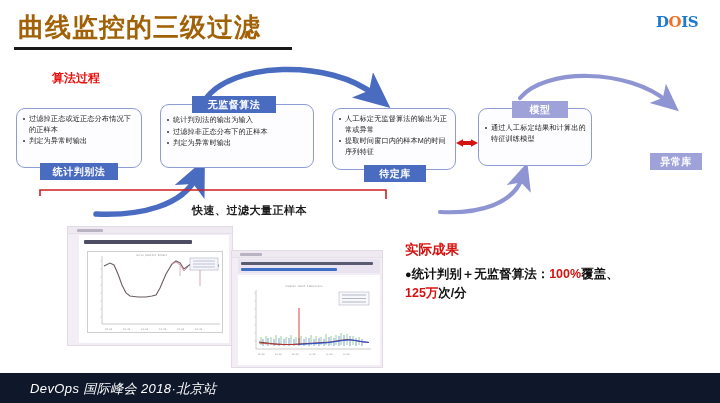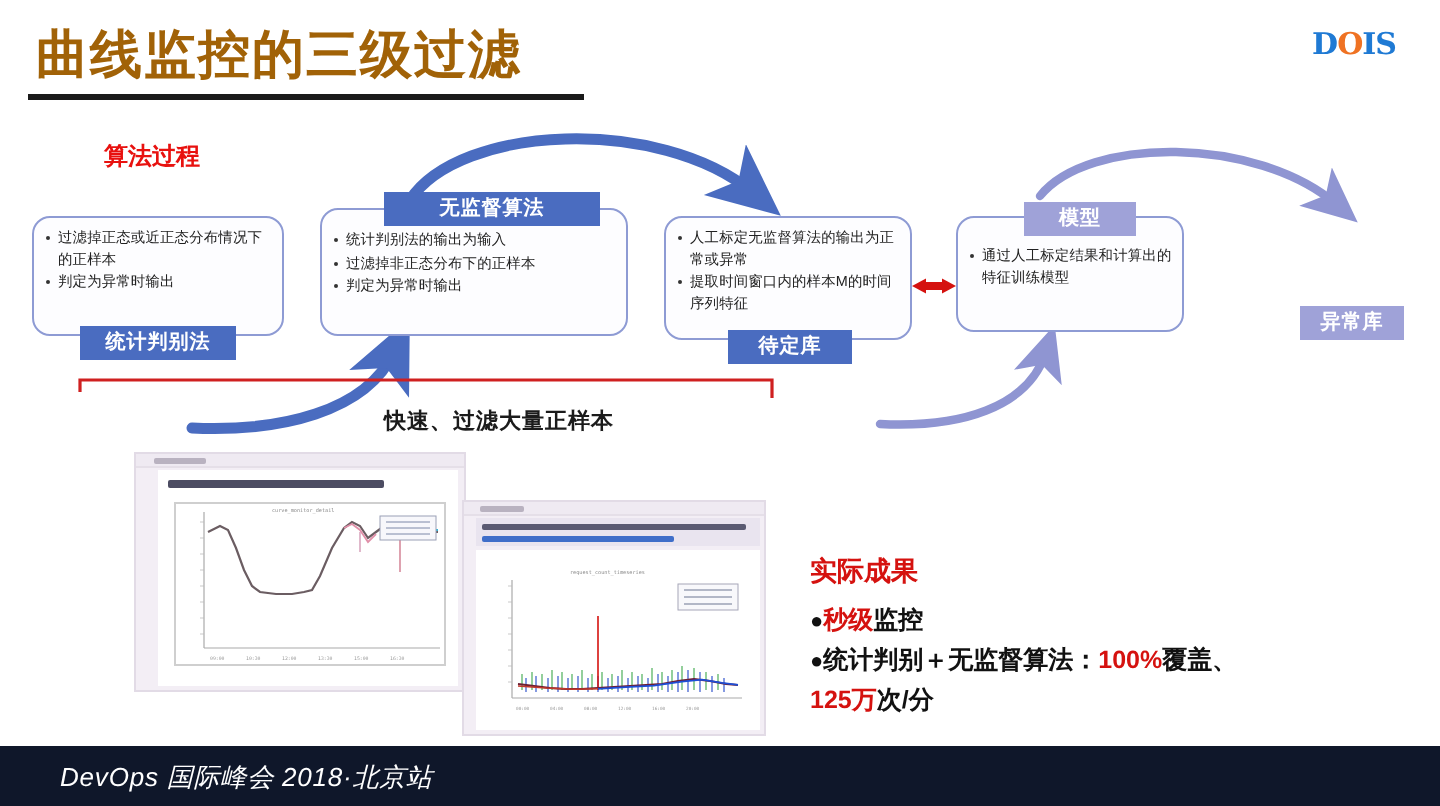--- a/index.html
+++ b/index.html
@@ -63,21 +63,21 @@
     box-sizing:border-box;
   }
   .tag-blue{background:#4a6cc0;}
   .tag-purple{background:#9fa2d8;}
 
   
   #box1{left:16px;top:108px;width:126px;height:60px;}
   #tag1{left:40px;top:163px;width:78px;}
 
   #box2{left:160px;top:104px;width:154px;height:64px;}
-  #tag2{left:192px;top:96px;width:108px;}
+  #tag2{left:192px;top:96px;width:84px;}
 
   #box3{left:332px;top:108px;width:124px;height:62px;}
   #tag3{left:364px;top:165px;width:62px;}
 
   #box4{left:478px;top:108px;width:114px;height:58px;}
   #tag4{left:512px;top:101px;width:56px;}
 
   #box5{left:624px;top:110px;width:84px;height:48px;}
   #tag5{left:650px;top:153px;width:52px;}
 
@@ -85,21 +85,21 @@
   #arrows{position:absolute;left:0;top:0;width:720px;height:403px;pointer-events:none;}
 
   
   .bracket-caption{
     position:absolute;left:192px;top:203px;
     font-size:11px;color:#1b1b1b;font-weight:bold;letter-spacing:0.5px;
   }
 
   
   .results{position:absolute;left:405px;top:241px;width:305px;}
-  .res-head{font-size:13.5px;font-weight:bold;color:#d5120f;margin-bottom:6px;margin-top:36px;}
+  .res-head{font-size:13.5px;font-weight:bold;color:#d5120f;margin-bottom:6px;}
   .res-line{font-size:12.5px;color:#111;font-weight:bold;line-height:19px;}
   .res-line .red{color:#d5120f;}
   .res-line .blk{color:#111;}
   .bullet-dot{font-size:11px;}
 
   
   .footer{
     position:absolute;left:0;bottom:0;width:720px;height:30px;
     background:#0f172a;
     font-style:italic;
@@ -321,23 +321,20 @@
               <text x="100" y="74">20:00</text>
           </g>
         </svg>
       </div>
     </div>
   </div>
 
   <div class="results">
     <div class="res-head">实际成果</div>
     <div class="res-line">
-      <span class="bullet-dot">●</span><span class="red">秒级</span><span class="blk">监控</span>
-    </div>
-    <div class="res-line">
       <span class="bullet-dot">●</span><span class="blk">统计判别＋无监督算法：</span><span class="red">100%</span><span class="blk">覆盖、</span>
     </div>
     <div class="res-line">
       <span class="red">125万</span><span class="blk">次/分</span>
     </div>
   </div>
 
   <div class="footer">
     <div class="footer-text">DevOps 国际峰会 2018·北京站</div>
   </div>

